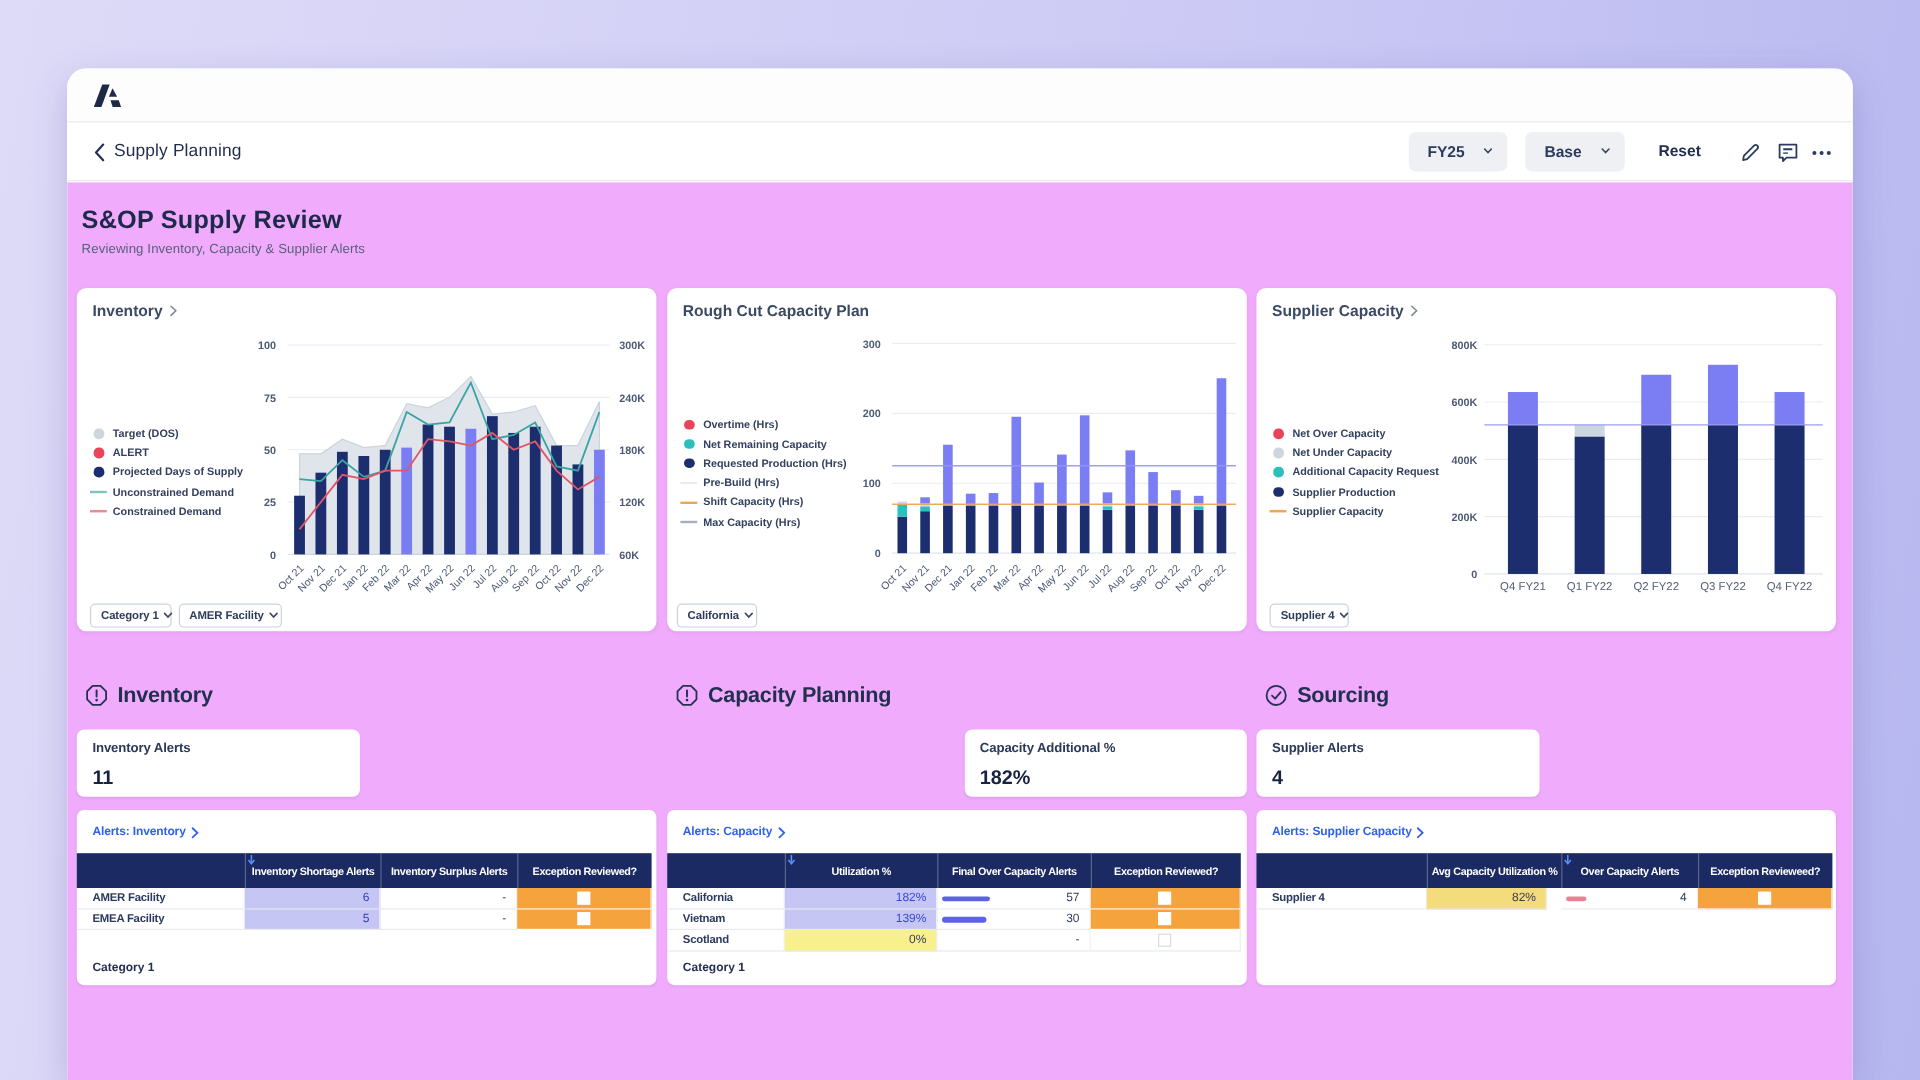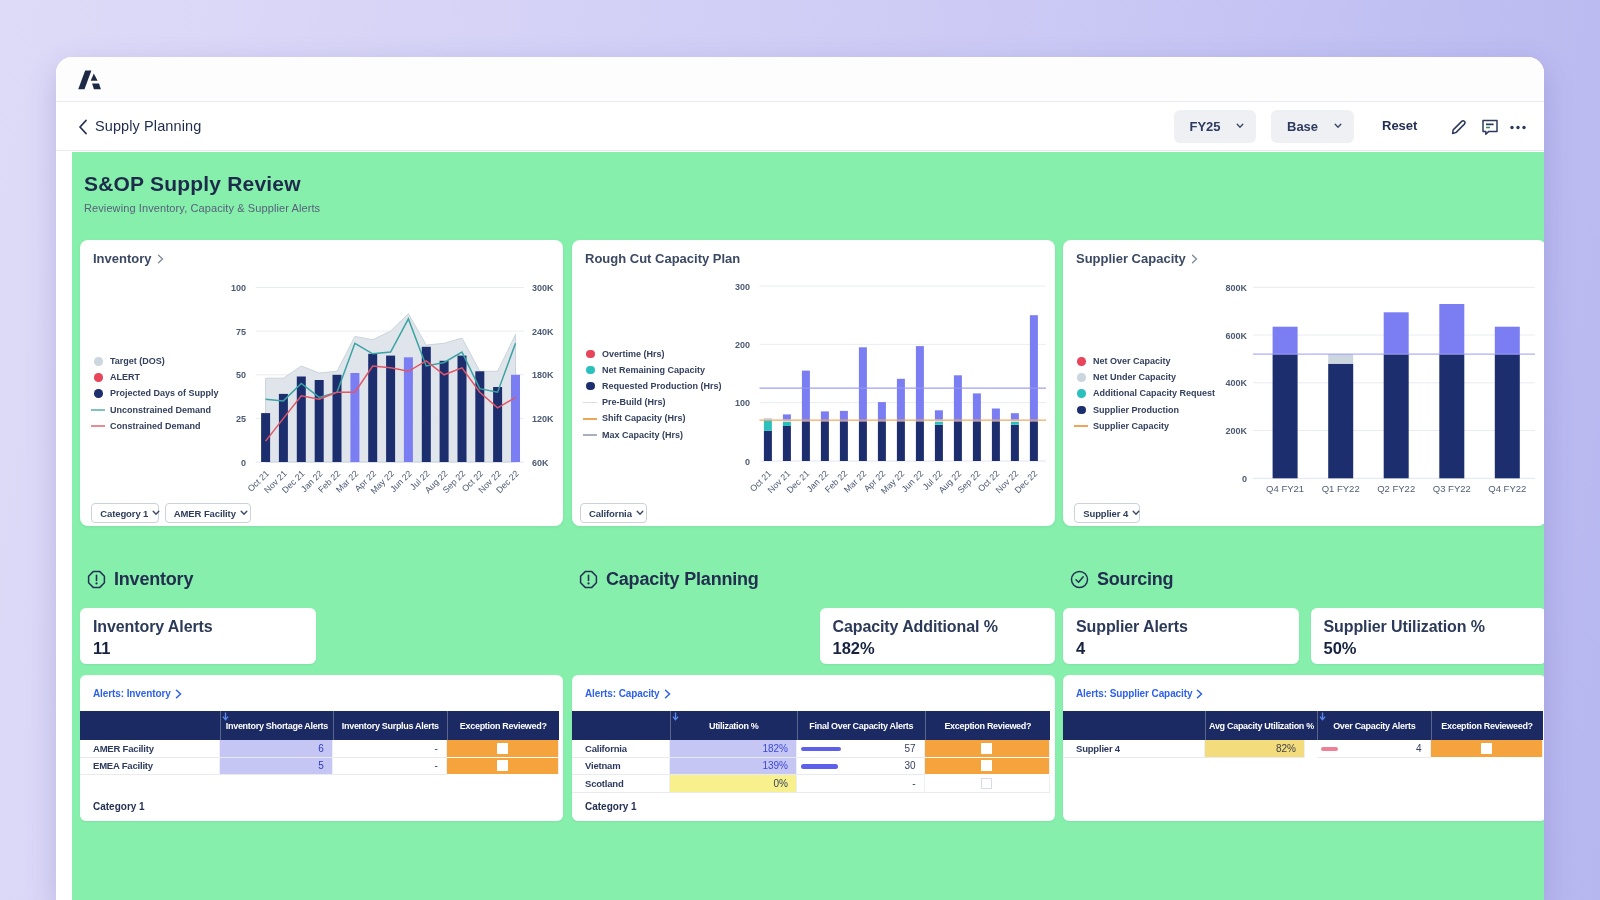--- a/index.html
+++ b/index.html
@@ -3,21 +3,21 @@
 * { margin:0; padding:0; box-sizing:border-box; }
 html,body { width:1600px; height:900px; overflow:hidden;
   font-family:"Liberation Sans", sans-serif; }
 body { background:linear-gradient(100deg,#dedbf8 0%,#cdcbf5 55%,#b7b7f0 100%); position:relative; }
 .app { position:absolute; left:56px; top:57px; width:1488px; height:843px; background:#fff;
   border-radius:16px 16px 0 0; overflow:hidden; box-shadow:0 10px 30px rgba(70,60,150,.22); }
 .topbar { position:absolute; left:0; top:0; width:100%; height:45px; background:#fdfdfe; border-bottom:1px solid #e9eaef; }
 .nav { position:absolute; left:0; top:46px; width:100%; height:48px; background:#fff; border-bottom:1px solid #e9eaef; }
 .navtitle { position:absolute; left:39px; top:15px; font-size:14.5px; font-weight:400; color:#1f2b4d; letter-spacing:.1px; }
 .back { position:absolute; left:22px; top:16px; }
-.content { position:absolute; left:16px; top:95px; width:100%; height:748px; background:#86efac; }
+.content { position:absolute; left:0; top:95px; width:100%; height:748px; background:#f0abfc; }
 .h1 { position:absolute; left:12px; top:20px; font-size:21px; font-weight:700; color:#1e2a4a; letter-spacing:.2px; }
 .sub { position:absolute; left:12px; top:50px; font-size:11px; color:#57617a; letter-spacing:.1px; }
 .pillbtn { position:absolute; top:6.5px; height:33px; background:#eef0f4; border-radius:6px; font-size:13px; font-weight:700;
   color:#2d3b5e; display:flex; align-items:center; justify-content:space-between; padding:0 12px 0 16px; }
 .reset { position:absolute; top:15px; font-size:13px; font-weight:700; color:#222f52; }
 .hicon { position:absolute; top:15px; }
 .card { position:absolute; top:88px; width:483px; height:286px; background:#fff; border-radius:8px;
   box-shadow:0 1px 3px rgba(20,25,70,.07); }
 .ctitle { position:absolute; left:13px; top:11px; font-size:13px; font-weight:700; color:#3c4964; display:flex; align-items:center; }
 .lgd { position:absolute; left:30px; font-size:9px; font-weight:700; color:#33405e; white-space:nowrap; line-height:9px; }
@@ -28,21 +28,21 @@
 .axl2 { font-size:9.5px; font-weight:400; fill:#515d75; font-family:"Liberation Sans",sans-serif; }
 .chip { position:absolute; top:263px; height:20px; border:1px solid #ccd2da; border-radius:4px; background:#fff;
   font-size:9.5px; font-weight:700; color:#2e3d5c; display:flex; align-items:center; justify-content:space-between;
   padding:0 6px 0 8px; letter-spacing:-.1px; white-space:nowrap; }
 .chip svg { flex:none; margin-left:4px; }
 .sect { position:absolute; top:400px; width:483px; height:253px; }
 .shead { position:absolute; left:7px; top:17px; height:20px; display:flex; align-items:center; gap:8px;
   font-size:18px; font-weight:700; color:#222f4e; letter-spacing:-.2px; }
 .kpi { position:absolute; top:56px; width:235.5px; height:56px; background:#fff; border-radius:6px;
   box-shadow:0 1px 2px rgba(20,25,70,.06); }
-.klab { position:absolute; left:13px; top:9.5px; font-size:16px; font-weight:700; color:#2c3a59; letter-spacing:-.1px; }
+.klab { position:absolute; left:13px; top:9.5px; font-size:11px; font-weight:700; color:#2c3a59; letter-spacing:-.1px; }
 .kval { position:absolute; left:13px; top:31px; font-size:16.5px; font-weight:700; color:#17233f; }
 .acard { position:absolute; top:123px; width:483px; height:146px; background:#fff; border-radius:6px;
   box-shadow:0 1px 2px rgba(20,25,70,.06); }
 .alink { position:absolute; left:13px; top:13px; font-size:10px; font-weight:700; color:#2f62ea; display:flex; align-items:flex-end; letter-spacing:-.1px; }
 .thead { position:absolute; top:36px; height:29.4px; background:#1b2a63; }
 .th { position:absolute; top:0; height:100%; display:flex; align-items:center; justify-content:center;
   color:#fff; font-size:9px; font-weight:700; letter-spacing:-.3px; border-left:1px solid rgba(255,255,255,.28); white-space:nowrap; }
 .sortsvg { position:absolute; top:1px; }
 .trow { position:absolute; height:17.4px; }
 .tc { position:absolute; top:0; height:100%; border-bottom:1px solid #e8eaee; border-right:1px solid #edeff2; }
@@ -395,24 +395,20 @@
           <svg width="19" height="19" viewBox="0 0 19 19">
             <circle cx="9.5" cy="9.5" r="8" fill="none" stroke="#243154" stroke-width="1.5"></circle>
             <polyline points="6,9.7 8.6,12.2 13.2,6.8" fill="none" stroke="#243154" stroke-width="1.5" stroke-linecap="round" stroke-linejoin="round"></polyline>
           </svg>
           <span>Sourcing</span>
         </div>
         <div class="kpi" style="left:0px">
           <div class="klab">Supplier Alerts</div>
           <div class="kval">4</div>
         </div>
-        <div class="kpi" style="left:247.5px">
-          <div class="klab">Supplier Utilization %</div>
-          <div class="kval">50%</div>
-        </div>
         <div class="acard">
           <div class="alink">Alerts: Supplier Capacity<svg width="7" height="10" viewBox="0 0 7 10" style="margin-left:4px">
               <polyline points="1.5,1.2 5.5,5 1.5,8.8" fill="none" stroke="#2f62ea" stroke-width="1.5" stroke-linecap="round"></polyline>
             </svg></div>
           <div class="thead" style="left:0px;width:479.6px">
             <div class="th" style="left:142px;width:112px">Avg Capacity Utilization %</div>
             <div class="th" style="left:254px;width:113.5px">Over Capacity Alerts</div>
             <div class="th" style="left:367.5px;width:112.1px">Exception Revieweed?</div>
             <svg class="sortsvg" style="left:256px" width="7" height="9" viewBox="0 0 7 9">
               <line x1="3.5" y1="0.5" x2="3.5" y2="6.8" stroke="#5c8df5" stroke-width="1.3"></line>

